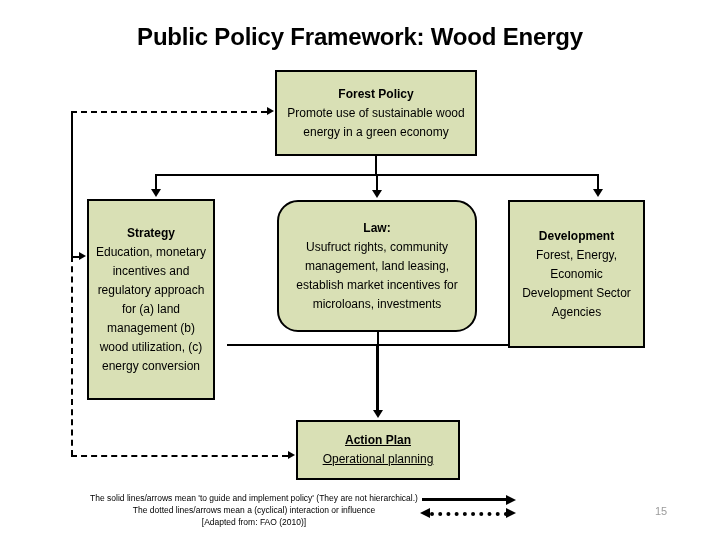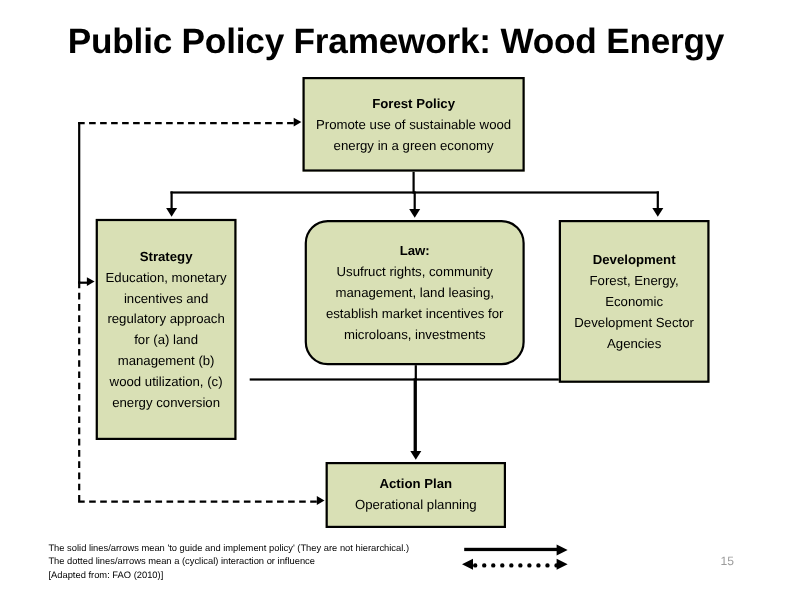--- a/index.html
+++ b/index.html
@@ -23,21 +23,21 @@
     height: 540px;
   }
 
   
   #page-title {
     position: absolute;
     left: 0;
     top: 22px;
     width: 720px;
     text-align: center;
-    font-size: 32px;
+    font-size: 24px;
     font-weight: bold;
     letter-spacing: -0.2px;
     line-height: 30px;
   }
 
   
   .node {
     position: absolute;
     box-sizing: border-box;
     background: #d9e0b5;
@@ -56,21 +56,21 @@
     display: block;
   }
   .node .body {
     display: block;
   }
 
   #node-forest-policy { left: 275px; top: 70px;  width: 202px; height: 86px; }
   #node-strategy      { left: 87px;  top: 199px; width: 128px; height: 201px; }
   #node-law           { left: 277px; top: 200px; width: 200px; height: 132px; border-radius: 21px; }
   #node-institutions  { left: 508px; top: 200px; width: 137px; height: 148px; }
-  #node-action-plan   { left: 296px; top: 420px; width: 164px; height: 60px; }
+  #node-action-plan   { left: 296px; top: 420px; width: 164px; height: 60px; text-decoration: underline; }
 
   #node-law .hdr      { margin-bottom: 0; }
 
   
   .ln {
     position: absolute;
     background: #000000;
   }
   .ln.h { height: 2px; }
   .ln.v { width: 2px; }
@@ -106,20 +106,21 @@
 
   
   #footnotes {
     position: absolute;
     left: 44px;
     top: 492px;
     width: 420px;
     font-size: 8.5px;
     line-height: 12px;
     color: #000000;
+    text-align: center;
   }
   #footnotes div { white-space: nowrap; }
 
   
   #legend {
     position: absolute;
     left: 420px;
     top: 494px;
     width: 120px;
     height: 34px;

